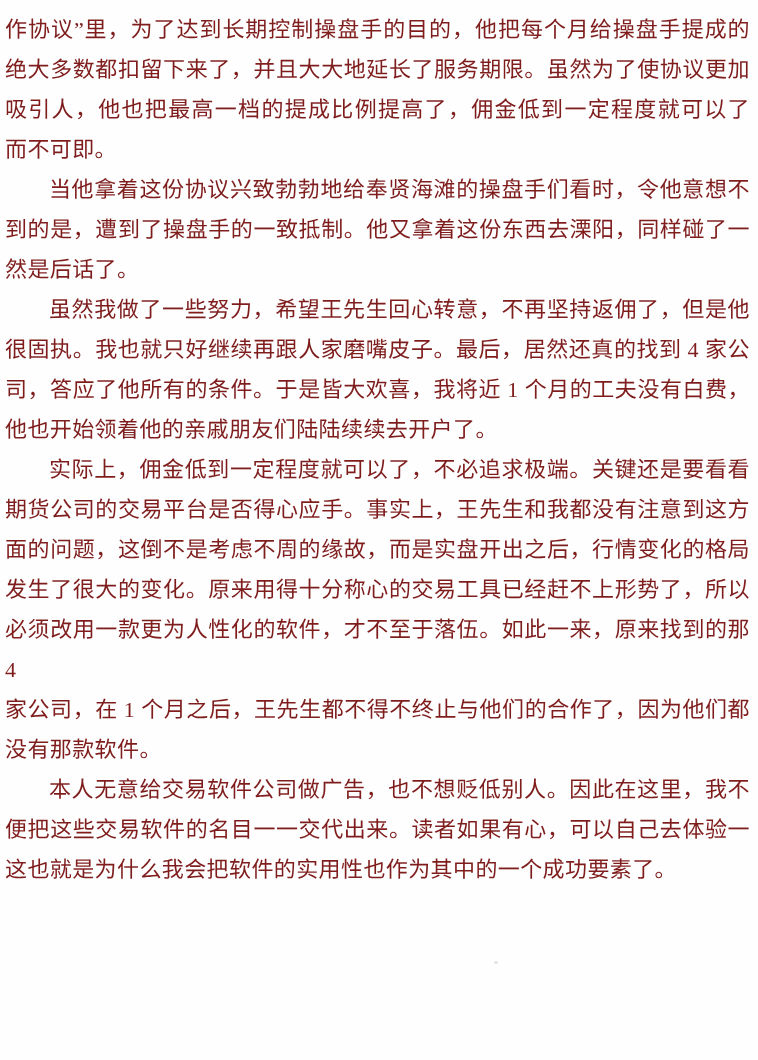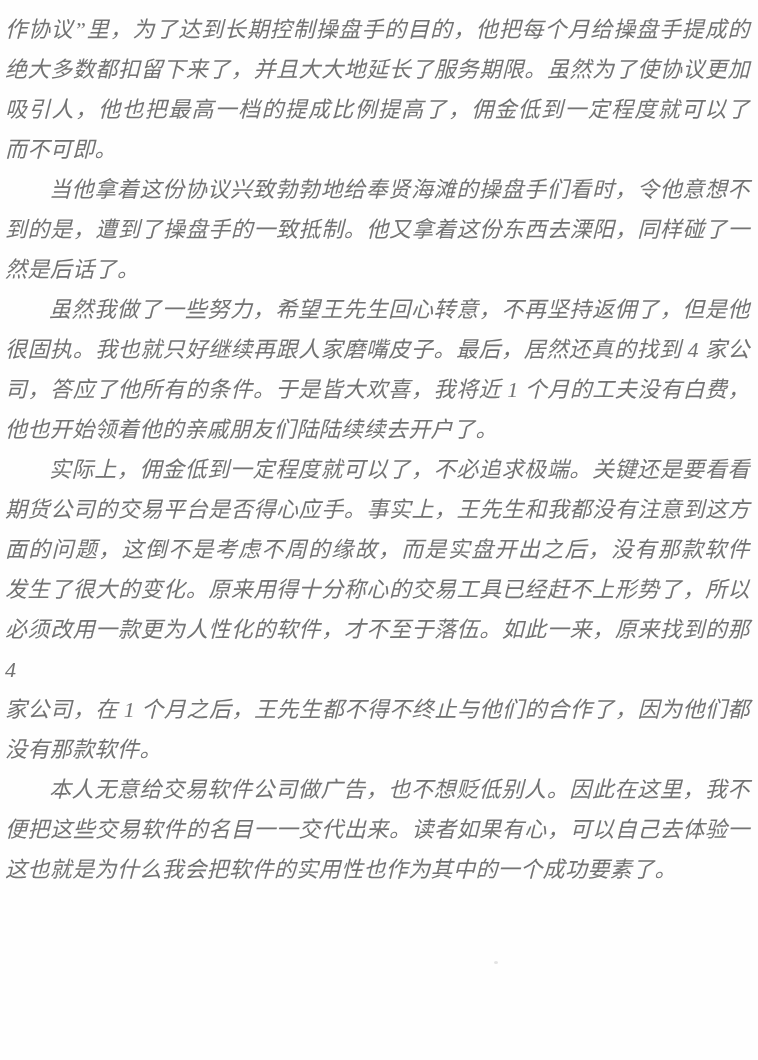--- a/index.html
+++ b/index.html
@@ -7,22 +7,21 @@
     padding: 0;
     background: #ffffff;
   }
   .page {
     position: relative;
     width: 758px;
     height: 1060px;
     background: #fefefe;
     overflow: hidden;
     font-family: "Liberation Serif", "DejaVu Serif", serif;
-    color: #737373;
-    font-style: italic;
+    color: #7f1d1d;
   }
   .text-block {
     position: absolute;
     top: 10px;
     left: 5px;
     width: 745px;
   }
   .para {
     margin: 0;
   }
@@ -79,21 +78,21 @@
     <div class="para">
       <div class="ln ind">虽然我做了一些努力，希望王先生回心转意，不再坚持返佣了，但是他</div>
       <div class="ln">很固执。我也就只好继续再跟人家磨嘴皮子。最后，居然还真的找到 4 家公</div>
       <div class="ln">司，答应了他所有的条件。于是皆大欢喜，我将近 1 个月的工夫没有白费，</div>
       <div class="ln end">他也开始领着他的亲戚朋友们陆陆续续去开户了。</div>
     </div>
 
     <div class="para">
       <div class="ln ind">实际上，佣金低到一定程度就可以了，不必追求极端。关键还是要看看</div>
       <div class="ln">期货公司的交易平台是否得心应手。事实上，王先生和我都没有注意到这方</div>
-      <div class="ln">面的问题，这倒不是考虑不周的缘故，而是实盘开出之后，没有那款软件</div>
+      <div class="ln">面的问题，这倒不是考虑不周的缘故，而是实盘开出之后，行情变化的格局</div>
       <div class="ln">发生了很大的变化。原来用得十分称心的交易工具已经赶不上形势了，所以</div>
       <div class="ln">必须改用一款更为人性化的软件，才不至于落伍。如此一来，原来找到的那 4</div>
       <div class="ln">家公司，在 1 个月之后，王先生都不得不终止与他们的合作了，因为他们都</div>
       <div class="ln end">没有那款软件。</div>
     </div>
 
     <div class="para">
       <div class="ln ind">本人无意给交易软件公司做广告，也不想贬低别人。因此在这里，我不</div>
       <div class="ln">便把这些交易软件的名目一一交代出来。读者如果有心，可以自己去体验一</div>
       <div class="ln end">这也就是为什么我会把软件的实用性也作为其中的一个成功要素了。</div>

